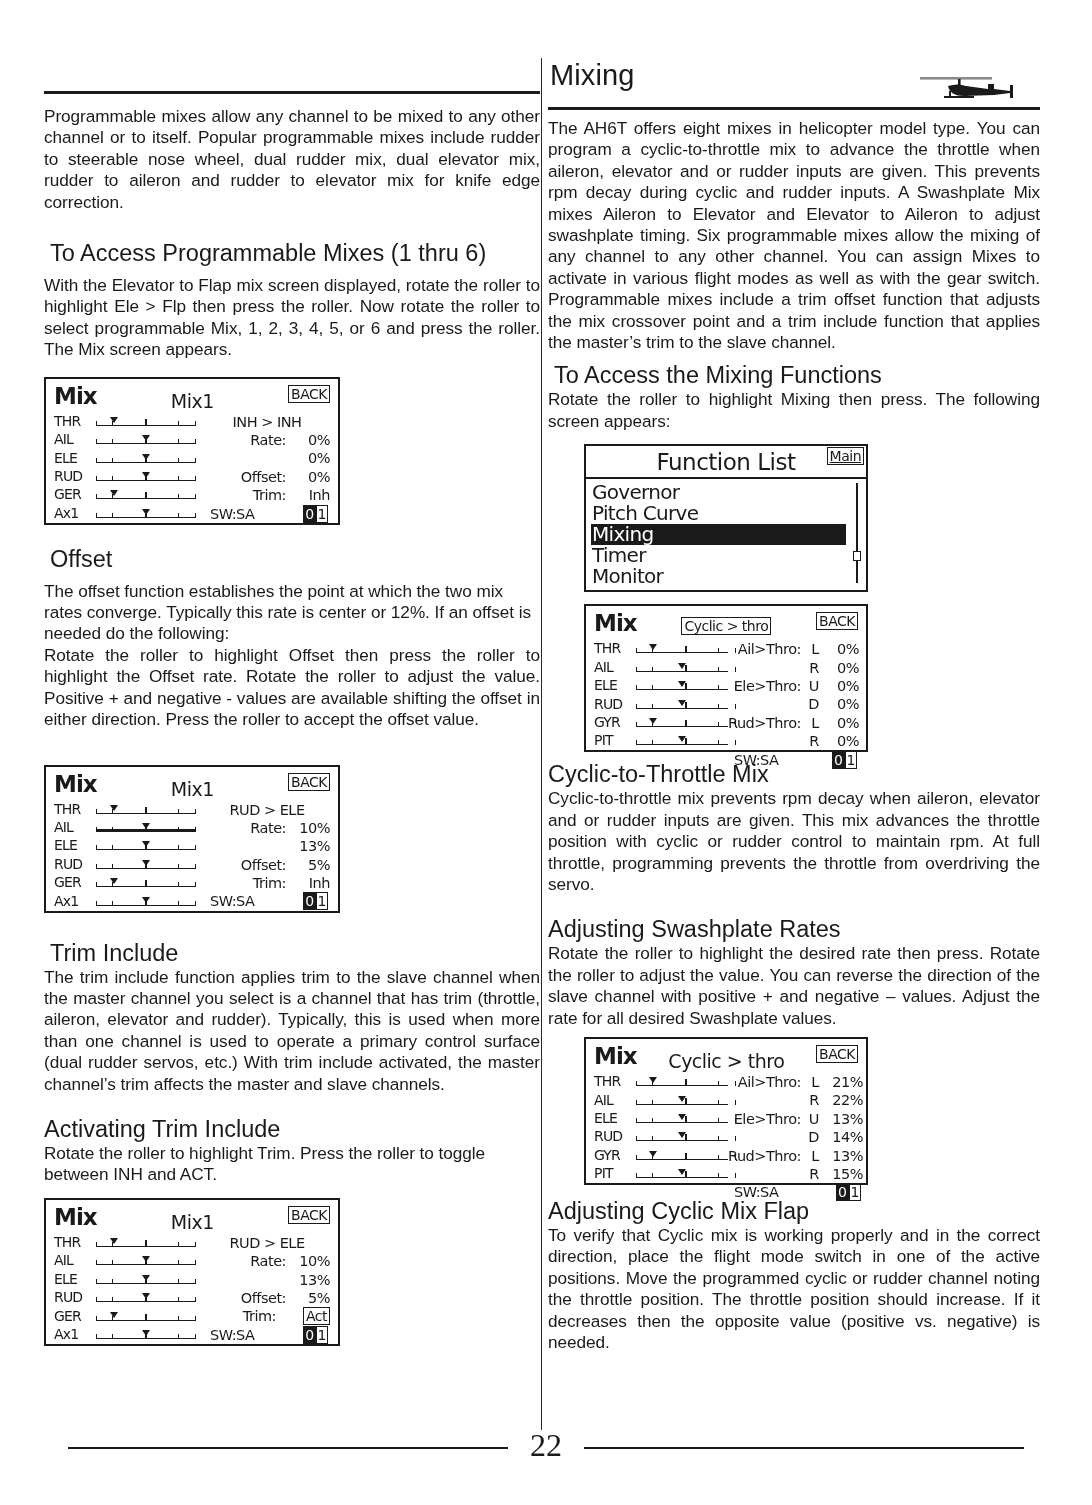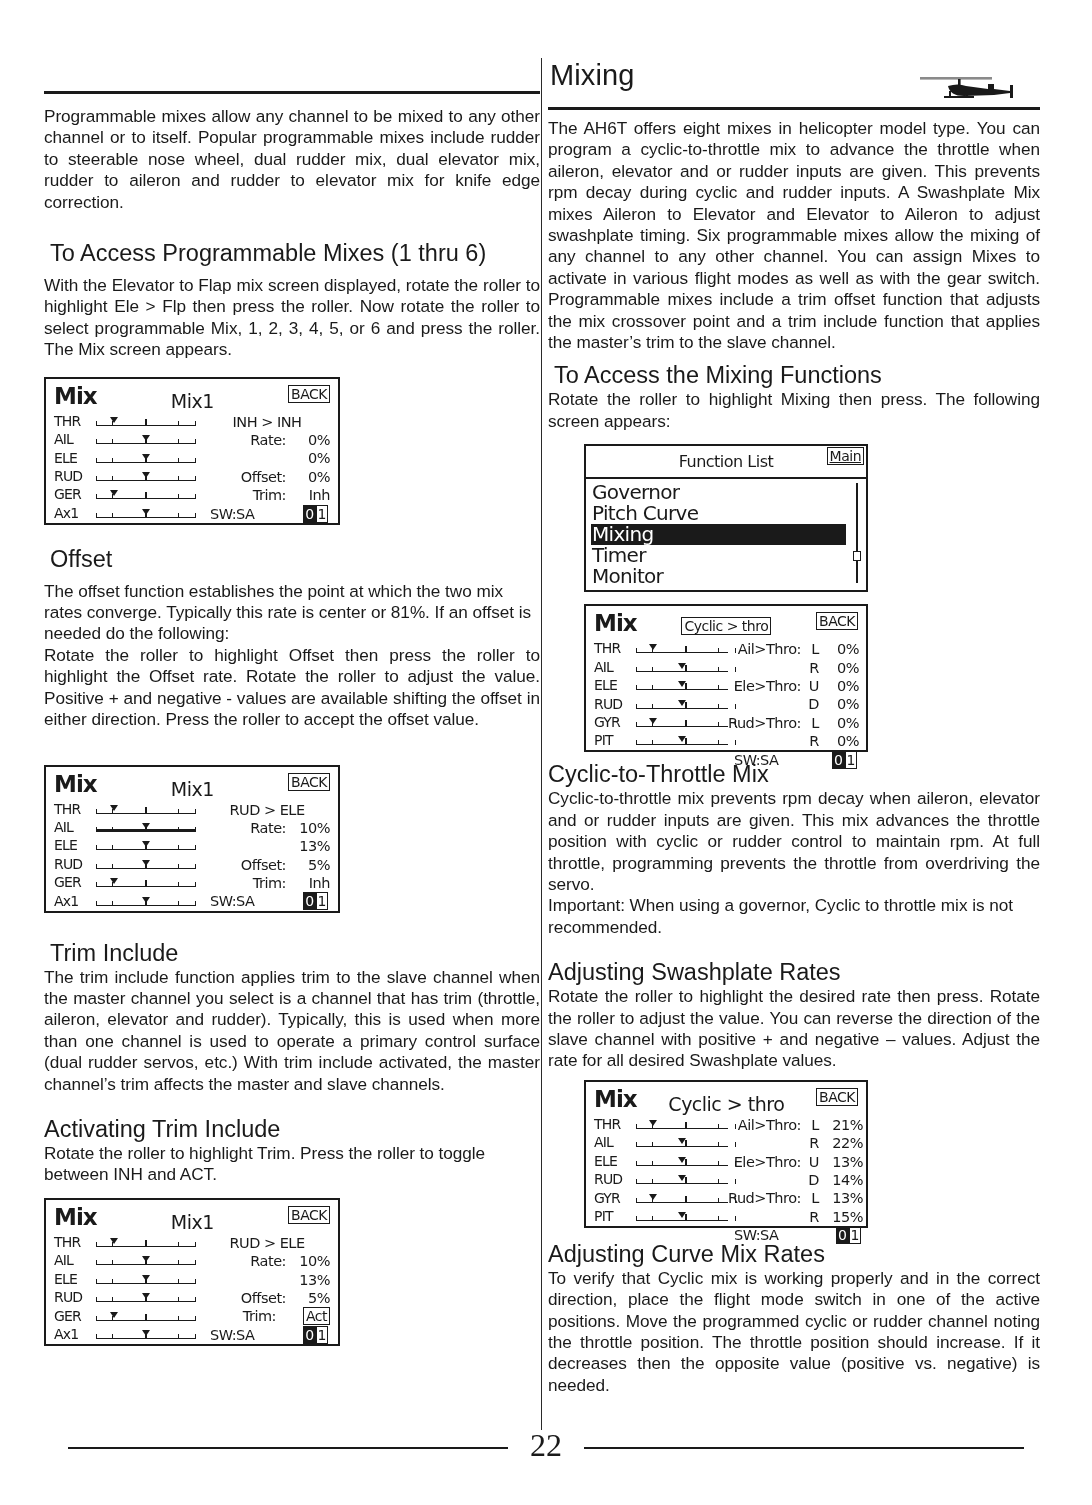--- a/index.html
+++ b/index.html
@@ -207,21 +207,21 @@
   .fn-head {
     position: relative;
     height: 33px;
     border-bottom: 2px solid #1a1a1a;
     display: flex;
     align-items: center;
     justify-content: center;
   }
   .fn-head .ft {
     font-family: "DejaVu Sans", sans-serif;
-    font-size: 16px;
+    font-size: 23px;
     letter-spacing: -0.5px;
   }
   .fn-head .mainbadge {
     position: absolute;
     right: 2px;
     top: 1px;
     text-decoration: underline;
   }
   .fn-list { padding: 3px 0 0 5px; position: relative; height: 110px; }
   .fn-item {
@@ -394,21 +394,21 @@
             <span><span class="badge tight inv">0</span><span class="badge tight">1</span></span>
           </div>
         </div>
       </div>
     </div>
 
     <div class="sp-20"></div>
 
     <h2 class="h-lg">Offset</h2>
     <div class="sp-8"></div>
-    <p class="body nojust">The offset function establishes the point at which the two mix rates converge. Typically this rate is center or 81%. If an offset is needed do the following:</p>
+    <p class="body nojust">The offset function establishes the point at which the two mix rates converge. Typically this rate is center or 12%. If an offset is needed do the following:</p>
     <p class="body">Rotate the roller to highlight Offset then press the roller to highlight the Offset rate. Rotate the roller to adjust the value. Positive + and negative - values are available shifting the offset in either direction. Press the roller to accept the offset value.</p>
 
     <div class="sp-34"></div>
 
     <div class="lcd lcd-mix">
       <div class="lcd-head">
         <span class="lcd-title">Mix</span>
         <span class="mid lcd-subtitle">Mix1</span>
         <span class="badge">BACK</span>
       </div>
@@ -748,21 +748,20 @@
             <span><span class="badge tight inv">0</span><span class="badge tight">1</span></span>
           </div>
         </div>
       </div>
     </div>
 
     <div class="sp-8"></div>
 
     <h2 class="h-lg flush">Cyclic-to-Throttle Mix</h2>
     <p class="body">Cyclic-to-throttle mix prevents rpm decay when aileron, elevator and or rudder inputs are given. This mix advances the throttle position with cyclic or rudder control to maintain rpm. At full throttle, programming prevents the throttle from overdriving the servo.</p>
-    <p class="body nojust">Important: When using a governor, Cyclic to throttle mix is not recommended.</p>
 
     <div class="sp-20"></div>
 
     <h2 class="h-lg flush">Adjusting Swashplate Rates</h2>
     <p class="body">Rotate the roller to highlight the desired rate then press. Rotate the roller to adjust the value. You can reverse the direction of the slave channel with positive + and negative – values. Adjust the rate for all desired Swashplate values.</p>
 
     <div class="sp-8"></div>
 
     <div class="lcd lcd-mix wide" style="margin-left:36px;">
       <div class="lcd-head">
@@ -855,21 +854,21 @@
           <div class="kv spread">
             <span>SW:SA</span>
             <span><span class="badge tight inv">0</span><span class="badge tight">1</span></span>
           </div>
         </div>
       </div>
     </div>
 
     <div class="sp-12"></div>
 
-    <h2 class="h-lg flush">Adjusting Curve Mix Rates</h2>
+    <h2 class="h-lg flush">Adjusting Cyclic Mix Flap</h2>
     <p class="body">To verify that Cyclic mix is working properly and in the correct direction, place the flight mode switch in one of the active positions. Move the programmed cyclic or rudder channel noting the throttle position. The throttle position should increase. If it decreases then the opposite value (positive vs. negative) is needed.</p>
 
   </div>
 
   <div class="footer">
     <span class="rule-l"></span>
     <span class="pageno">22</span>
     <span class="rule-r"></span>
   </div>
 

